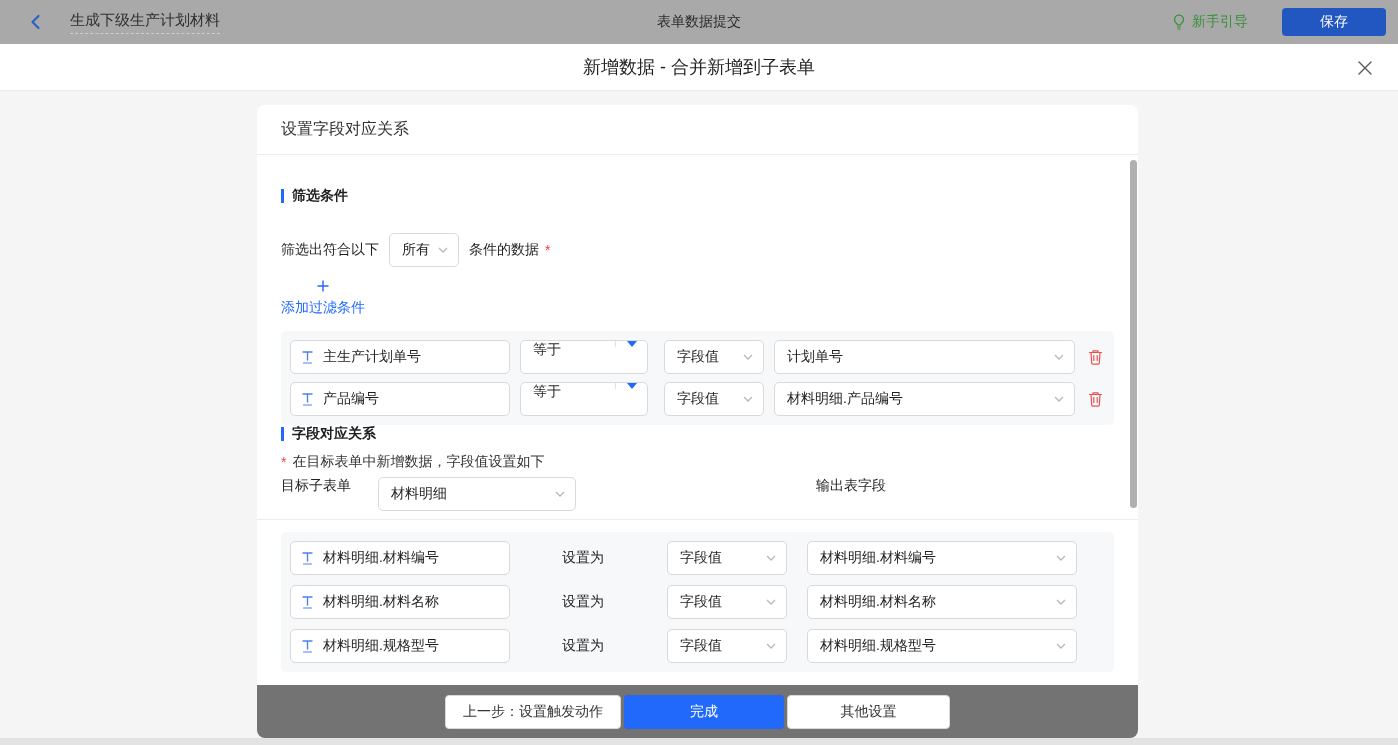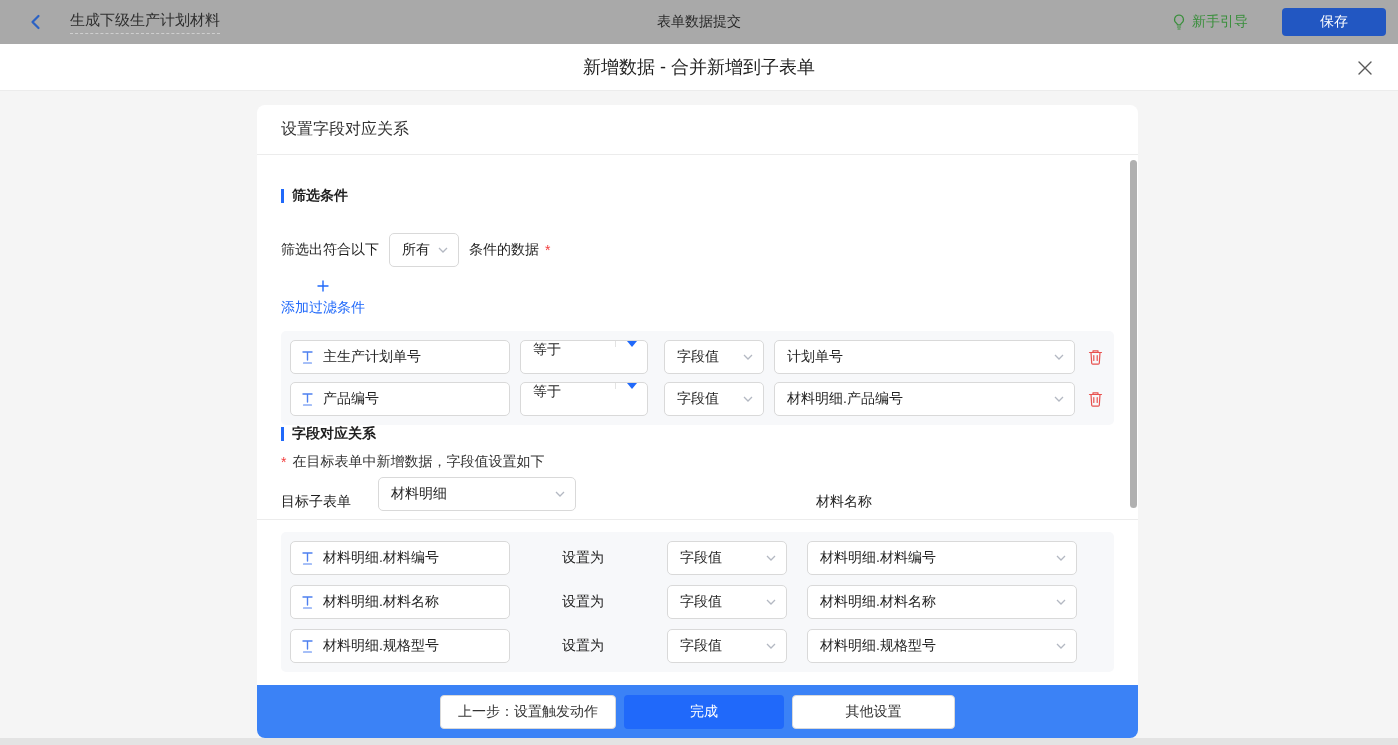--- a/index.html
+++ b/index.html
@@ -21,21 +21,21 @@
   .modal-title { font-size:18px; font-weight:500; color:#1f1f1f; }
   .close-btn { position:absolute; right:24px; top:15px; width:18px; height:18px; display:flex; align-items:center; justify-content:center; cursor:pointer; background:none; border:none; }
 
   
   .modal-body { position:absolute; left:0; top:91px; width:1398px; height:654px; background:#f5f5f5; }
   .bottom-strip { position:absolute; left:0; bottom:0; width:1398px; height:7px; background:#e3e3e3; }
 
   .card { position:absolute; left:257px; top:14px; width:881px; height:633px; background:#fff; border-radius:8px; overflow:hidden; display:flex; flex-direction:column; }
   .card-title-row { height:50px; flex-shrink:0; display:flex; align-items:center; padding-left:24px; border-bottom:1px solid #ececec; font-size:16px; color:#333; }
   .card-content { flex:1 1 auto; overflow:hidden; padding:32px 24px 0; }
-  .card-footer { height:53px; flex-shrink:0; background:#3b82f6; display:flex; align-items:center; justify-content:center; gap:8px; }
+  .card-footer { height:53px; flex-shrink:0; background:#737373; display:flex; align-items:center; justify-content:center; gap:3px; }
 
   .scroll-thumb { position:absolute; right:1px; top:55px; width:7px; height:348px; background:#b0b0b0; border-radius:4px; }
 
   .sec-title { display:flex; align-items:center; font-weight:bold; font-size:14px; color:#1f1f1f; }
   .sec-bar { width:3px; height:14px; background:#2069fa; margin-right:8px; }
 
   .intro-row { margin-top:28px; display:flex; align-items:center; }
   .asterisk { color:#f23c3c; margin-left:6px; }
   .note-asterisk { color:#f23c3c; margin-right:6px; }
 
@@ -58,21 +58,21 @@
   .op-select { width:128px; height:34px; margin-left:10px; background:#fff; border:1px solid #d9d9d9; border-radius:5px; display:flex; align-items:flex-start; cursor:pointer; overflow:hidden; }
   .op-text { flex:1 1 auto; display:flex; align-items:center; padding-left:12px; }
   .op-caret { width:32px; flex-shrink:0; border-left:1px solid #e3e3e3; display:flex; align-items:center; justify-content:center; }
   .tri-down { width:0; height:0; border-left:5px solid transparent; border-right:5px solid transparent; border-top:6px solid #2069fa; }
 
   .type-select { width:100px; margin-left:16px; flex-shrink:0; }
   .value-select { flex:1 1 auto; margin-left:10px; }
   .trash-btn { width:20px; height:20px; margin-left:10px; flex-shrink:0; background:none; border:none; cursor:pointer; display:flex; align-items:center; justify-content:center; }
 
   .map-note { margin-top:10px; display:flex; align-items:center; color:#333; }
-  .target-row { margin-top:6px; display:flex; align-items:flex-end; }
+  .target-row { margin-top:6px; display:flex; align-items:flex-start; }
   .target-label { margin-right:27px; }
   .target-select { width:198px; }
   .output-label { margin-left:240px; color:#1f1f1f; }
   .hdivider { margin:8px -24px 0; border-top:1px solid #ececec; height:0; }
   .map-panel { margin-top:12px; }
 
   .set-label { margin-left:52px; width:44px; flex-shrink:0; color:#1f1f1f; }
   .map-type-select { width:120px; margin-left:61px; flex-shrink:0; }
   .map-value-select { width:270px; margin-left:20px; flex-shrink:0; }
 
@@ -234,21 +234,21 @@
       </div>
 
       <div class="target-row">
         <span class="target-label">目标子表单</span>
         <div class="sel target-select">
           <span class="sel-text">材料明细</span>
           <svg class="chev" width="10" height="6" viewBox="0 0 10 6" fill="none" stroke="#b3b8c2" stroke-width="1.3">
               <path d="M1 1l4 4 4-4"></path>
             </svg>
         </div>
-        <span class="output-label">材料名称</span>
+        <span class="output-label">输出表字段</span>
       </div>
 
       <div class="hdivider"></div>
 
       <div class="panel map-panel">
 
         <div class="panel-row">
           <div class="fieldbox">
             <svg width="13" height="14" viewBox="0 0 13 14" fill="none" stroke="#4e80f0" stroke-width="1.4" stroke-linecap="round">
                 <path d="M2 2h9M6.5 2v8"></path>

